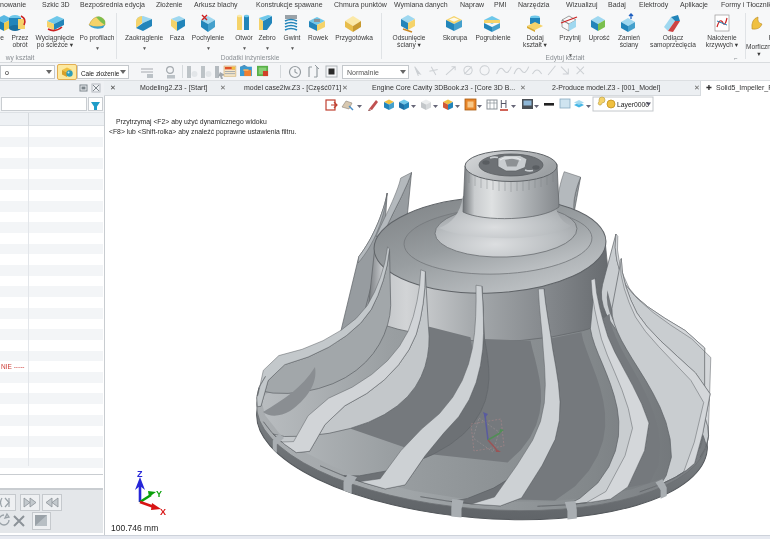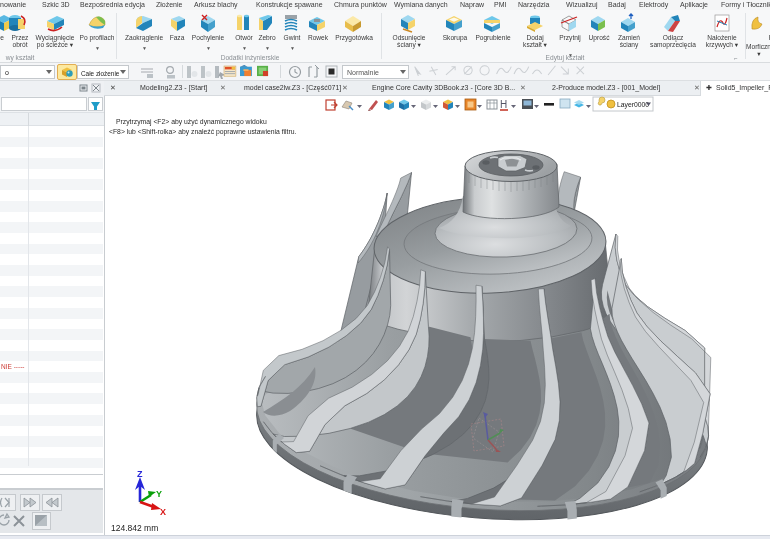--- a/index.html
+++ b/index.html
@@ -665,18 +665,18 @@
       <path d="M139,486 L134,490 L139,477 L144,490 Z" fill="#2626d8"></path>
       <text x="136" y="477" font-size="9" fill="#2626d8" font-family="Liberation Sans" font-weight="bold">Z</text>
       <path d="M139,502 L150,495" stroke="#0aa00a" stroke-width="2.6"></path>
       <path d="M148,497 L155,492 L147,491 Z" fill="#0aa00a"></path>
       <text x="155" y="497" font-size="9" fill="#0aa00a" font-family="Liberation Sans" font-weight="bold">Y</text>
       <path d="M139,502 L153,507" stroke="#d81414" stroke-width="2.6"></path>
       <path d="M151,503 L160,509 L150,510 Z" fill="#d81414"></path>
       <text x="159" y="515" font-size="9" fill="#d81414" font-family="Liberation Sans" font-weight="bold">X</text>
     </g>
   </svg>
-  <div id="mm">124.842 mm</div>
+  <div id="mm">100.746 mm</div>
 </div>
 
 <div id="bstrip" class="abs"></div>
 
 </div>
 
 </body></html>

